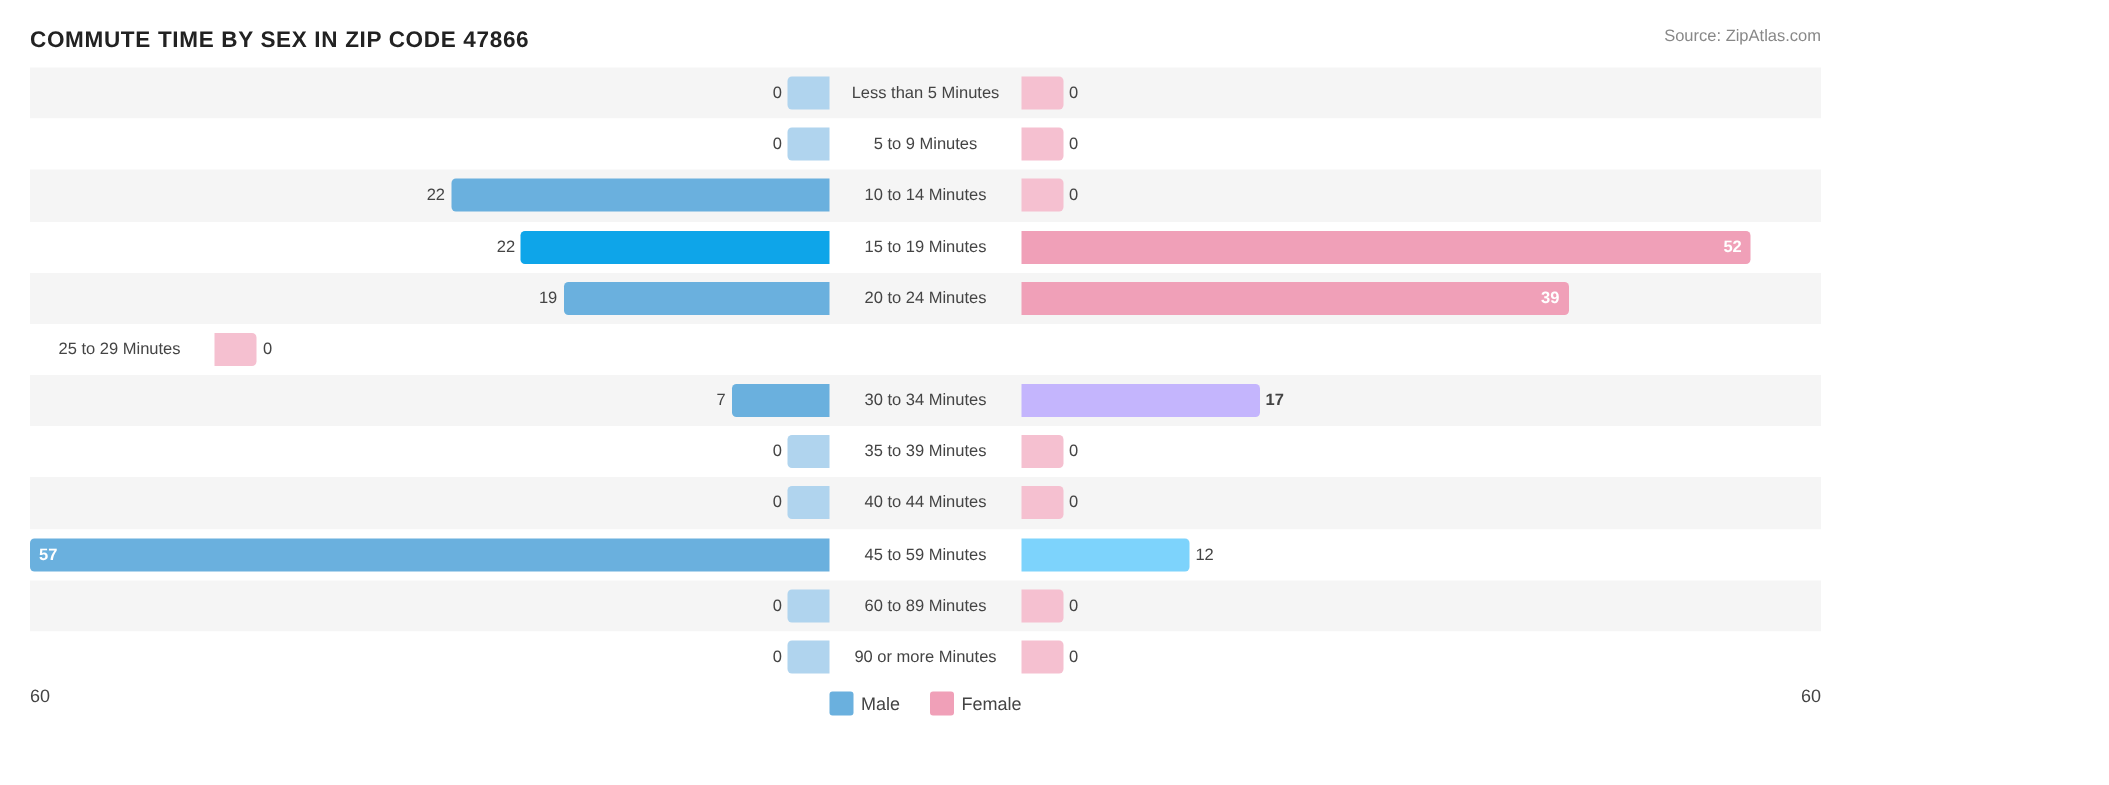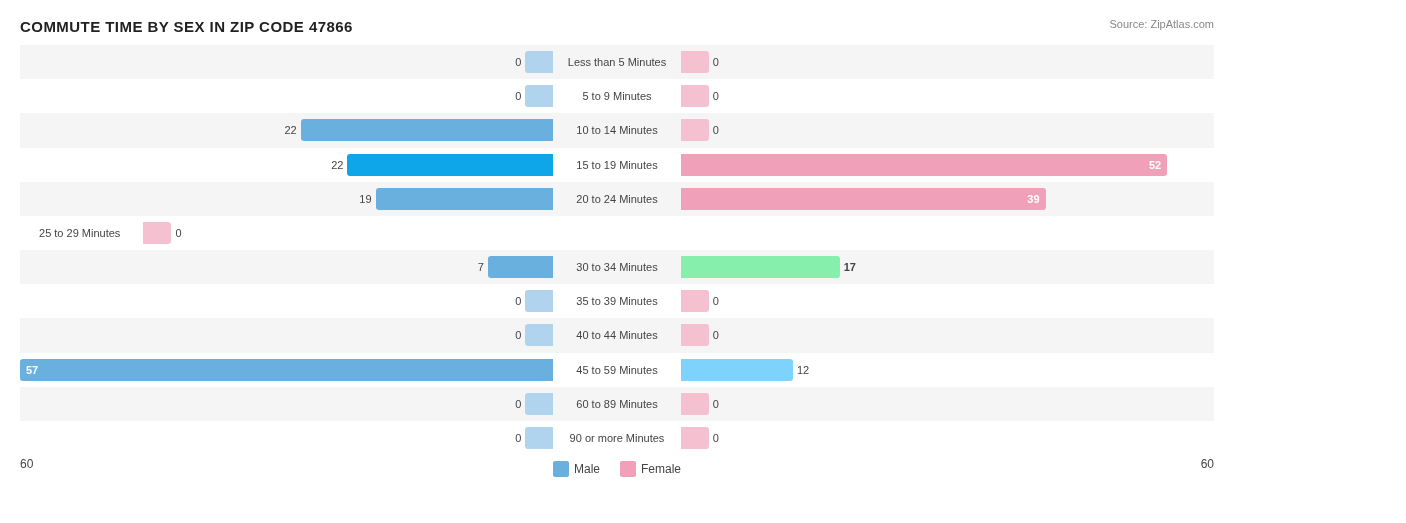--- a/index.html
+++ b/index.html
@@ -256,21 +256,21 @@
   </div>
       <div class="bar-row">
     <div class="row-inner">
       <div class="left-section">
         <div class="male-bar" style="width:12.280701754385964%; background:#6ab0de;">
           <span class="male-value">7</span>
         </div>
       </div>
       <div class="center-label">30 to 34 Minutes</div>
       <div class="right-section">
-        <div class="female-bar" style="width:29.82456140350877%; background:#86efac;font-weight:bold;">
+        <div class="female-bar" style="width:29.82456140350877%; background:#c4b5fd;font-weight:bold;">
           <span class="female-value">17</span>
         </div>
       </div>
     </div>
   </div>
       <div class="bar-row">
     <div class="row-inner">
       <div class="left-section">
         <div class="male-bar" style="width:28px; background:#b0d4ee;">
           <span class="male-value">0</span>

